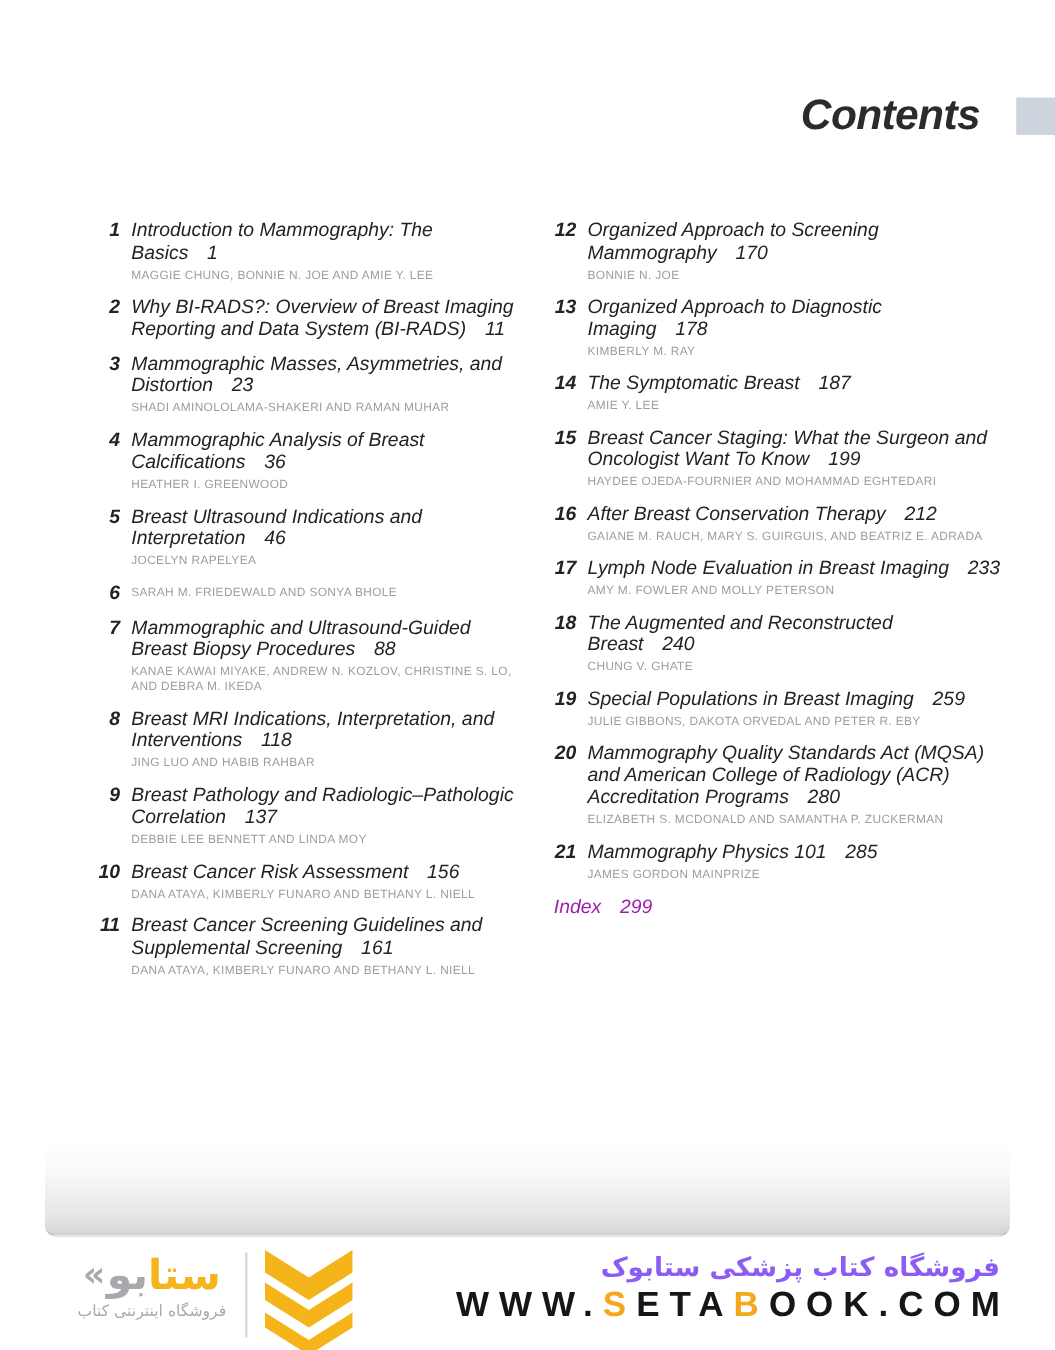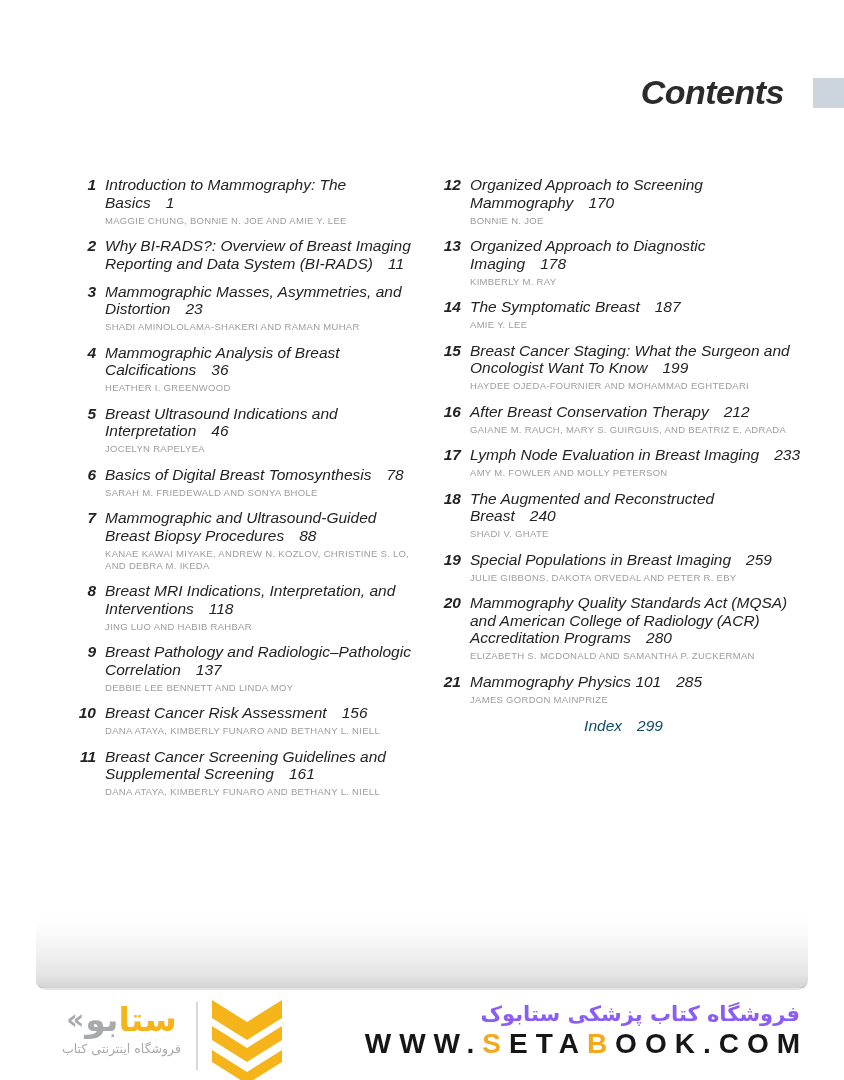--- a/index.html
+++ b/index.html
@@ -37,21 +37,21 @@
   }
   .title{
     font-size:15.5px;font-style:italic;line-height:17.5px;color:#232323;
   }
   .pg{margin-left:15px;font-style:italic;}
   .authors{
     font-size:9.5px;line-height:12px;letter-spacing:0.3px;
     color:#9b9da0;margin-top:3.5px;
   }
   .index-row{
-    font-size:15.5px;font-style:italic;color:#0c4a6e;margin-top:11px;text-align:center;
+    font-size:15.5px;font-style:italic;color:#a21caf;margin-top:11px;
   }
   
   .page-shadow{
     position:absolute;left:36px;right:36px;top:916px;height:72px;
     background:linear-gradient(to bottom,
       rgba(0,0,0,0) 0%,rgba(0,0,0,0.03) 35%,
       rgba(0,0,0,0.10) 80%,rgba(0,0,0,0.17) 100%);
     border-bottom:2px solid rgba(0,0,0,0.10);
     border-radius:0 0 10px 10px;
   }
@@ -132,21 +132,20 @@
         <div class="entry">
           <div class="num">5</div>
           <div>
             <div class="title">Breast Ultrasound Indications and Interpretation<span class="pg">46</span></div>
             <div class="authors">JOCELYN RAPELYEA</div>
           </div>
         </div>
         <div class="entry">
           <div class="num">6</div>
           <div>
-            <div class="title">Basics of Digital Breast Tomosynthesis<span class="pg">78</span></div>
             <div class="authors">SARAH M. FRIEDEWALD AND SONYA BHOLE</div>
           </div>
         </div>
         <div class="entry">
           <div class="num">7</div>
           <div>
             <div class="title">Mammographic and Ultrasound-Guided Breast Biopsy Procedures<span class="pg">88</span></div>
             <div class="authors">KANAE KAWAI MIYAKE, ANDREW N. KOZLOV, CHRISTINE S. LO, AND DEBRA M. IKEDA</div>
           </div>
         </div>
@@ -221,21 +220,21 @@
           <div class="num">17</div>
           <div>
             <div class="title">Lymph Node Evaluation in Breast Imaging<span class="pg">233</span></div>
             <div class="authors">AMY M. FOWLER AND MOLLY PETERSON</div>
           </div>
         </div>
         <div class="entry">
           <div class="num">18</div>
           <div>
             <div class="title">The Augmented and Reconstructed Breast<span class="pg">240</span></div>
-            <div class="authors">SHADI V. GHATE</div>
+            <div class="authors">CHUNG V. GHATE</div>
           </div>
         </div>
         <div class="entry">
           <div class="num">19</div>
           <div>
             <div class="title">Special Populations in Breast Imaging<span class="pg">259</span></div>
             <div class="authors">JULIE GIBBONS, DAKOTA ORVEDAL AND PETER R. EBY</div>
           </div>
         </div>
         <div class="entry">

